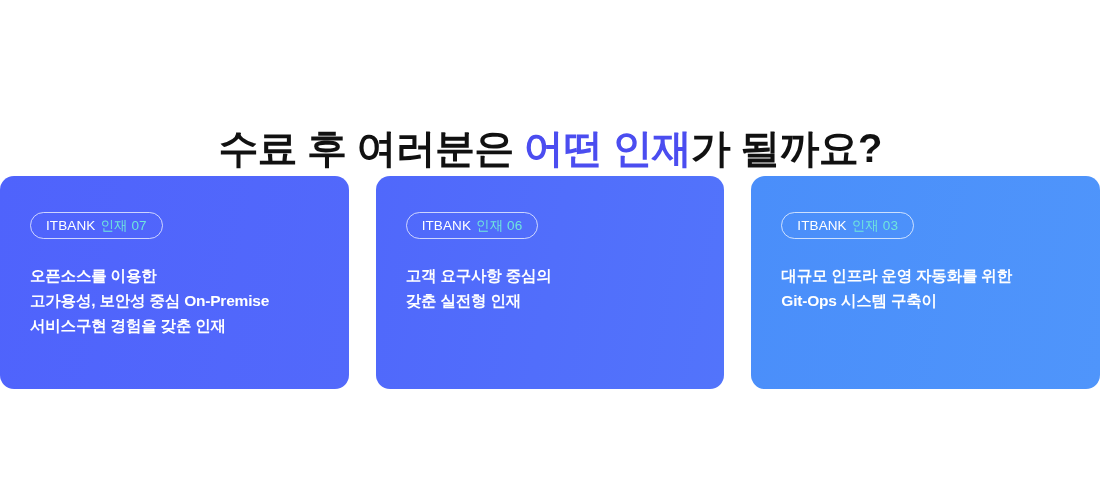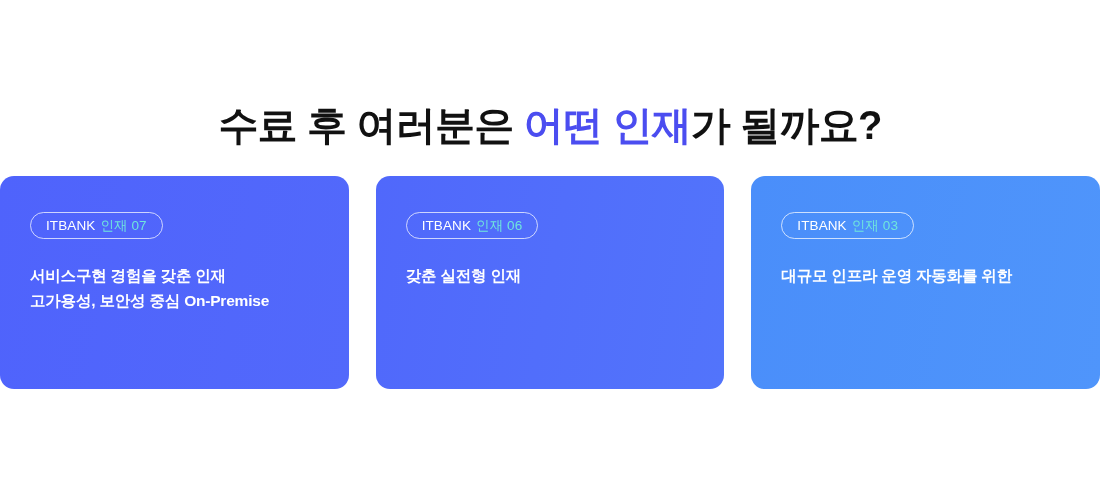--- a/index.html
+++ b/index.html
@@ -18,21 +18,21 @@
   .page {
     position: relative;
     width: 1100px;
     height: 490px;
   }
 
   
   .heading {
     position: absolute;
     left: 0;
-    top: 72px;
+    top: 95px;
     width: 1100px;
     text-align: center;
     font-size: 40px;
     font-weight: 700;
     line-height: 52px;
     letter-spacing: -0.8px;
     color: #111111;
     white-space: nowrap;
   }
   .heading .hl {
@@ -114,39 +114,42 @@
   </h1>
 
   <div class="card-row">
 
     <div class="card c1">
       <div class="badge">
         <span class="badge-brand">ITBANK</span>
           <span class="badge-num">인재 07</span>
       </div>
       <div class="card-text">
+        <span class="ln">오픈소스를 이용한</span>
+        <span class="ln">고가용성, 보안성 중심 On-Premise</span>
         <span class="ln">서비스구현 경험을 갖춘 인재</span>
-        <span class="ln">고가용성, 보안성 중심 On-Premise</span>
       </div>
     </div>
 
     <div class="card c2">
       <div class="badge">
         <span class="badge-brand">ITBANK</span>
           <span class="badge-num">인재 06</span>
       </div>
       <div class="card-text">
+        <span class="ln">고객 요구사항 중심의</span>
         <span class="ln">갖춘 실전형 인재</span>
       </div>
     </div>
 
     <div class="card c3">
       <div class="badge">
         <span class="badge-brand">ITBANK</span>
           <span class="badge-num">인재 03</span>
       </div>
       <div class="card-text">
         <span class="ln">대규모 인프라 운영 자동화를 위한</span>
+        <span class="ln">Git-Ops 시스템 구축이</span>
       </div>
     </div>
 
   </div>
 </div>
 
 </body></html>

